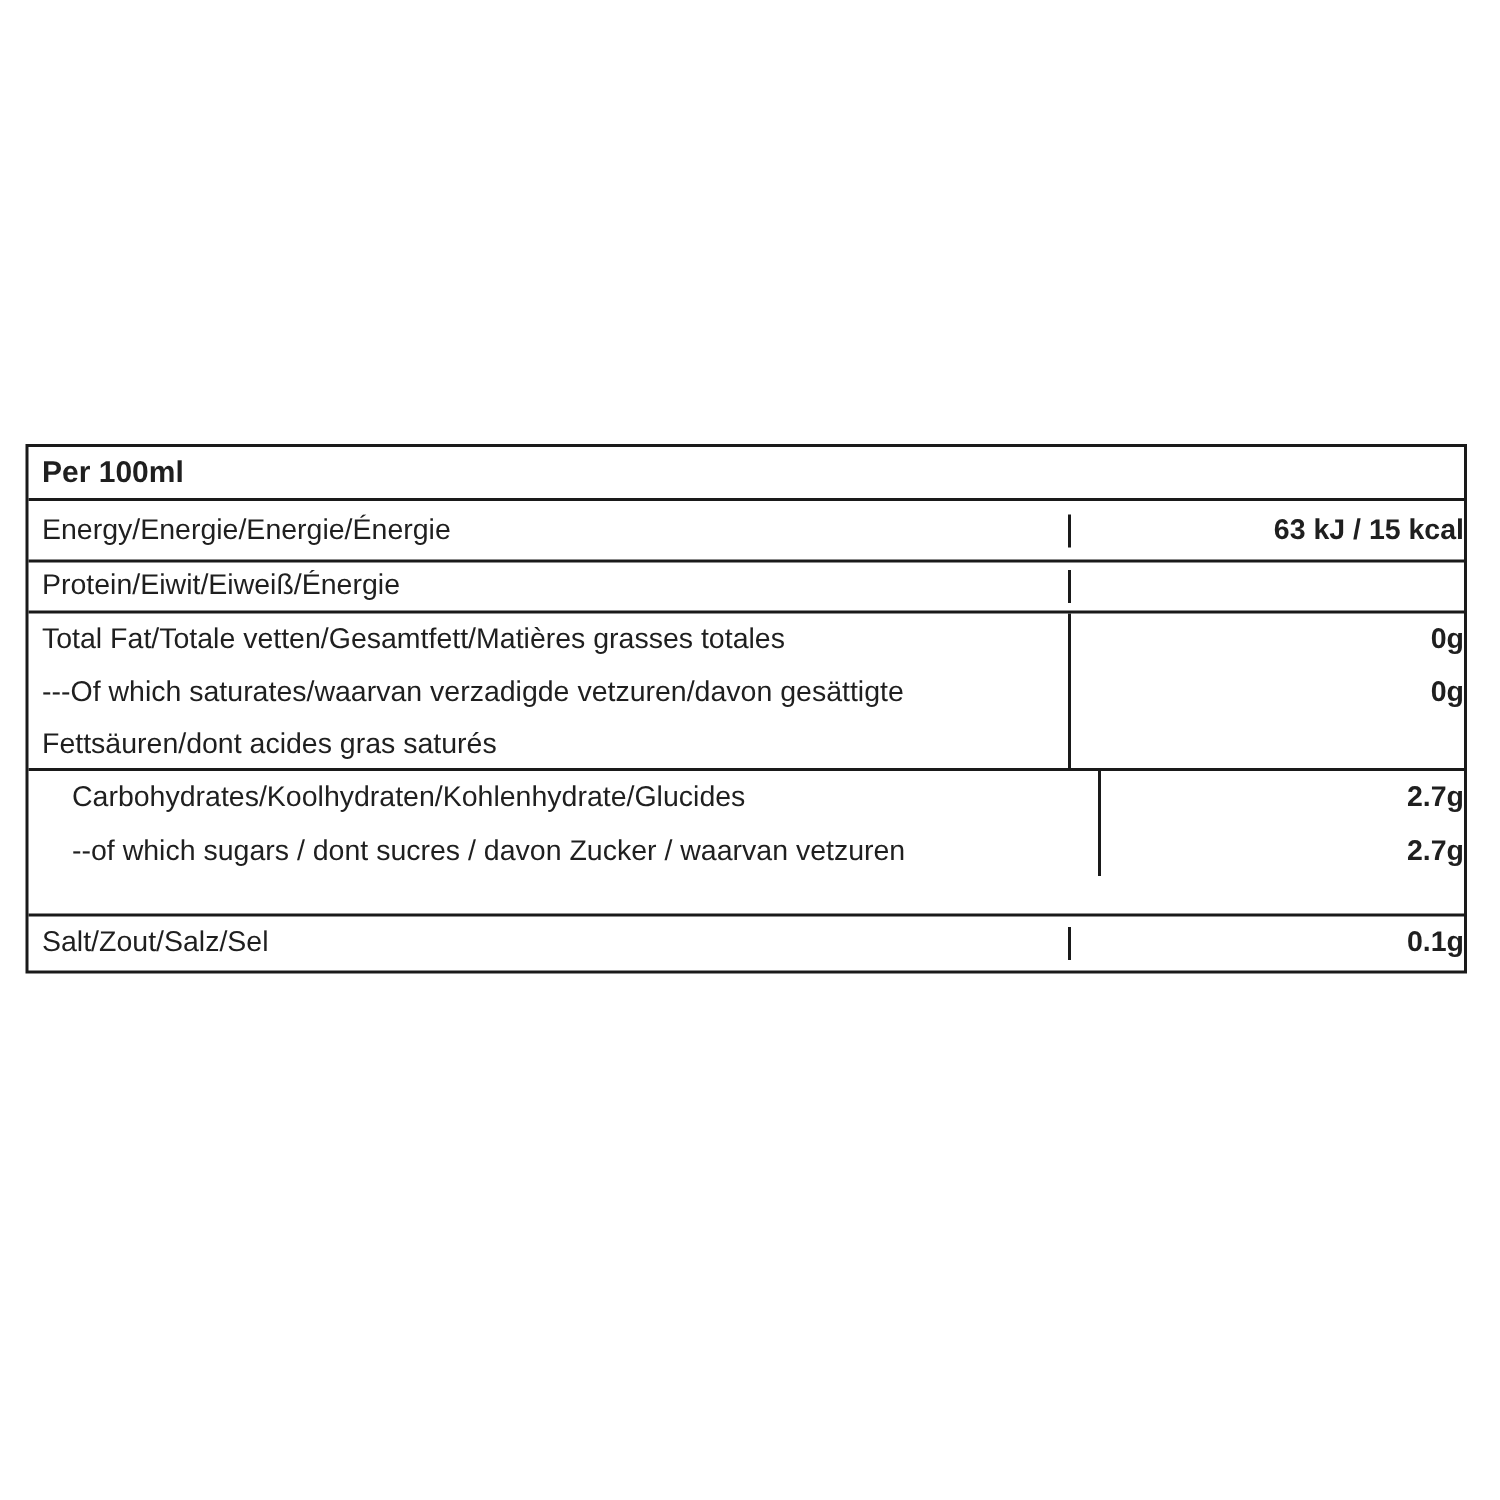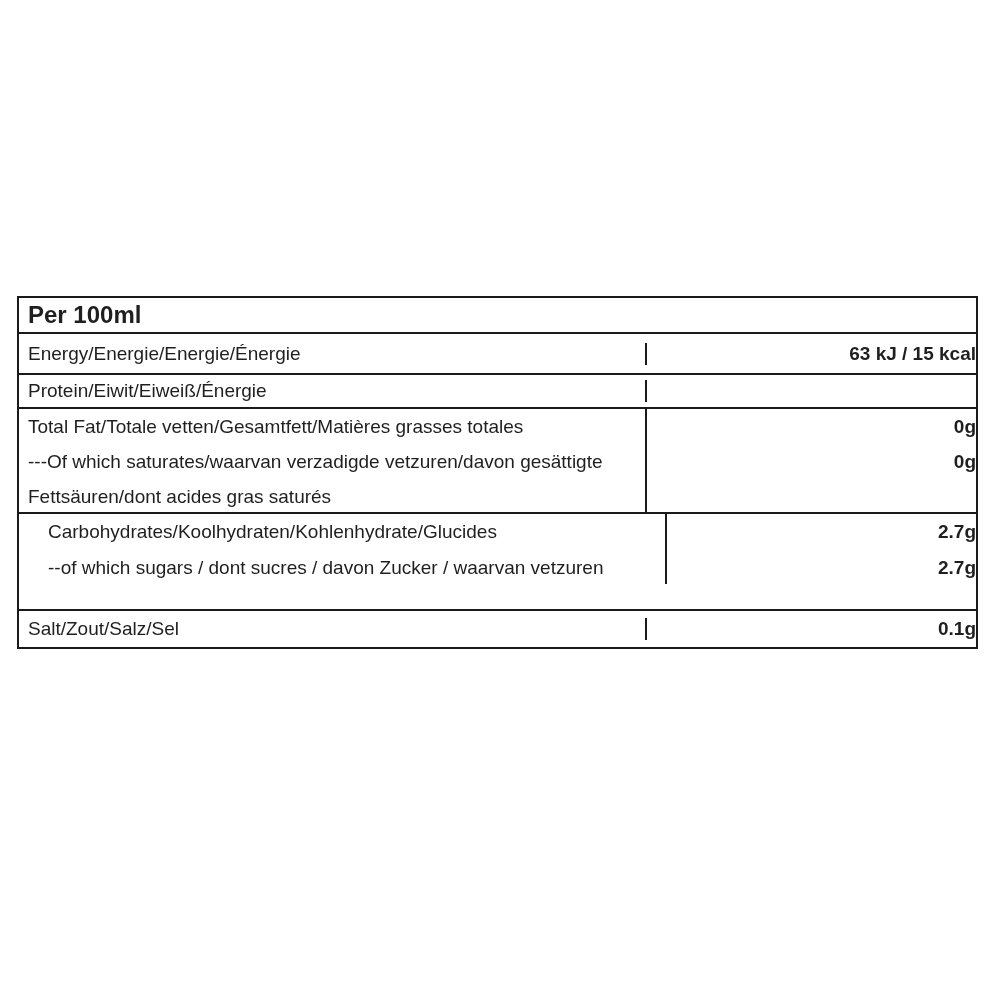--- a/index.html
+++ b/index.html
@@ -33,24 +33,24 @@
     display: flex;
     border-top: 2px solid #1a1a1a;
     box-sizing: border-box;
   }
   .row:first-child { border-top: none; }
   .header-row {
     height: 34px;
     align-items: center;
     padding-left: 9px;
     font-weight: bold;
-    font-size: 24px;
+    font-size: 20px;
   }
   .cell-label {
-    width: 628px;
+    width: 695px;
     box-sizing: border-box;
     border-right: 2px solid #1a1a1a;
     padding-left: 9px;
   }
   .cell-value {
     flex: 1;
     text-align: right;
     font-weight: bold;
   }
   

